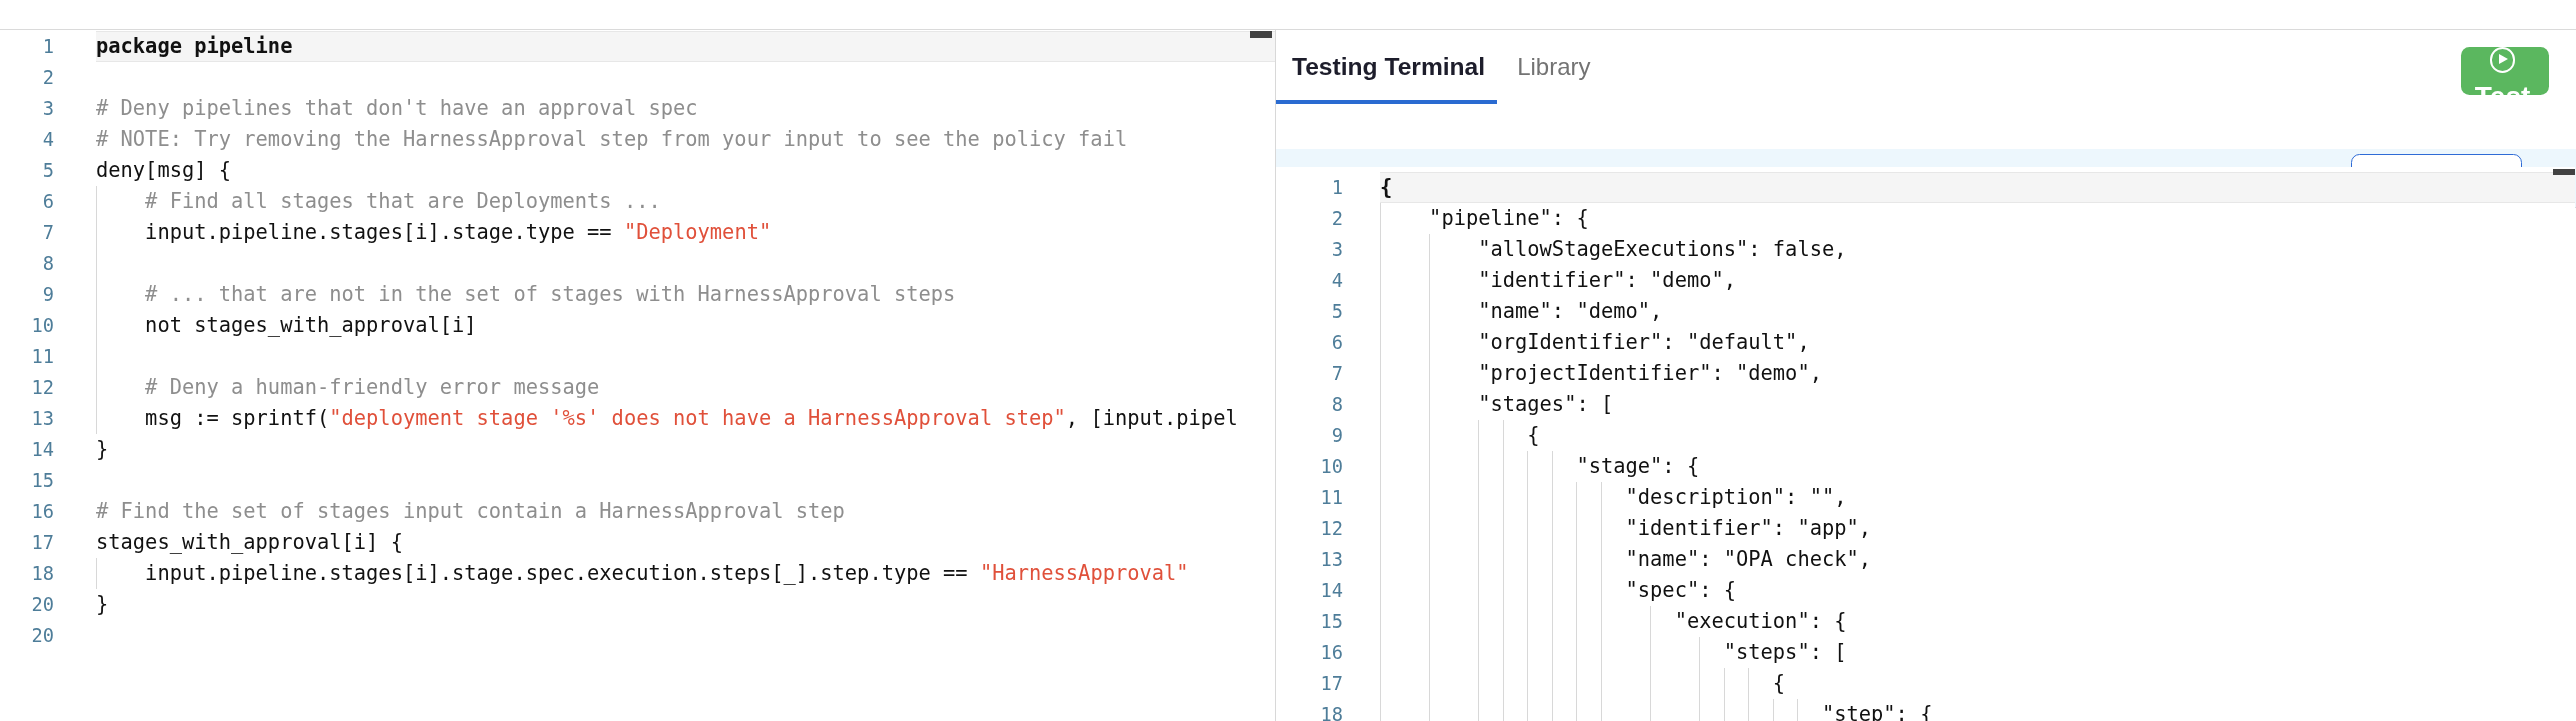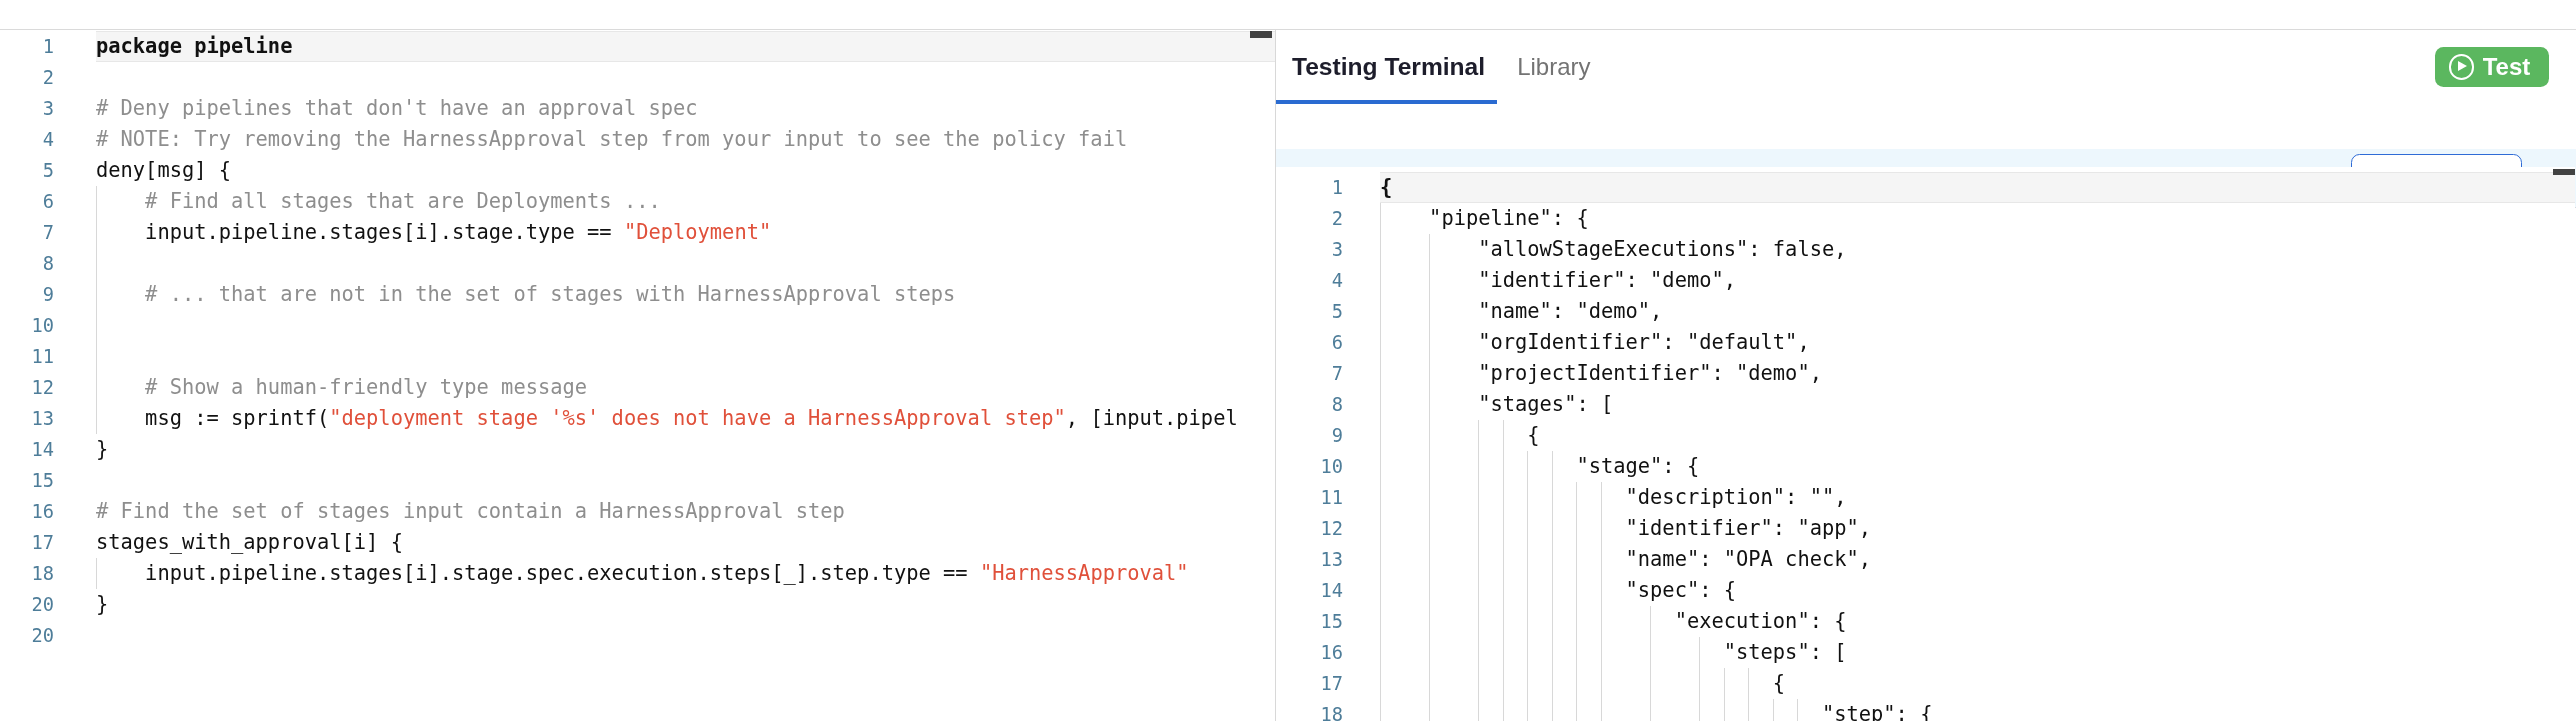--- a/index.html
+++ b/index.html
@@ -30,24 +30,24 @@
 
   
   .right-panel{position:absolute;top:30px;left:1275px;width:1301px;height:692px;
                border-left:1.7px solid #d8d8d8;background:#fff;}
   .tabs-row{position:relative;height:74px;display:flex;align-items:center;padding-left:16px;}
   .tab{font-size:24px;color:#737373;cursor:pointer;}
   .tab.active{font-weight:700;font-size:24.6px;color:#1d1d2b;}
   .tab + .tab{margin-left:32px;}
   .tab-underline{position:absolute;left:0;bottom:0;width:221px;height:4.2px;background:#2a6bd1;}
 
-  .test-btn{position:absolute;top:17px;right:27px;height:40px;padding:0 18.7px 0 13.6px;
+  .test-btn{position:absolute;top:17px;right:27px;height:48px;padding:0 18.7px 0 13.6px;
             background:#5bb75f;border:none;border-radius:8.5px;color:#fff;font-weight:700;
-            font-size:24px;font-family:"Liberation Sans", sans-serif;display:flex;
-            align-items:center;gap:8.5px;cursor:pointer;}
+            font-size:28px;font-family:"Liberation Sans", sans-serif;display:flex;
+            align-items:center;gap:8.5px;cursor:pointer;flex-direction:column;}
   .play-icon{position:relative;width:25.5px;height:25.5px;border:2.5px solid #fff;border-radius:50%;
              flex:0 0 auto;}
   .play-icon::after{content:"";position:absolute;left:7.6px;top:5.1px;border-left:9.3px solid #fff;
              border-top:5.1px solid transparent;border-bottom:5.1px solid transparent;}
 
   .input-band{position:absolute;top:77px;left:0;width:100%;height:59px;background:#edf7fd;
               border-bottom:1.7px solid #d6dbe0;display:flex;align-items:center;margin-top:42px;}
   .input-title{font-size:22px;font-weight:500;color:#22222a;margin-left:30px;}
   .code-toggle{position:absolute;right:245px;font-size:24.6px;font-weight:700;color:#9aa0a8;
                letter-spacing:-1.7px;cursor:pointer;font-family:"DejaVu Sans Mono", monospace;}
@@ -98,29 +98,29 @@
       <div class="row">
         <div class="ln">8</div>
         <div class="lc"><span class="guides" style="width: calc(0ch + 0.8px); background-image: repeating-linear-gradient(to right, rgb(216, 216, 216) 0px, rgb(216, 216, 216) 0.8px, transparent 0.8px, transparent 4ch);"></span></div>
       </div>
       <div class="row">
         <div class="ln">9</div>
         <div class="lc"><span class="guides" style="width: calc(0ch + 0.8px); background-image: repeating-linear-gradient(to right, rgb(216, 216, 216) 0px, rgb(216, 216, 216) 0.8px, transparent 0.8px, transparent 4ch);"></span><span class="tk-c">    # ... that are not in the set of stages with HarnessApproval steps</span></div>
       </div>
       <div class="row">
         <div class="ln">10</div>
-        <div class="lc"><span class="guides" style="width: calc(0ch + 0.8px); background-image: repeating-linear-gradient(to right, rgb(216, 216, 216) 0px, rgb(216, 216, 216) 0.8px, transparent 0.8px, transparent 4ch);"></span></div>
+        <div class="lc"><span class="guides" style="width: calc(0ch + 0.8px); background-image: repeating-linear-gradient(to right, rgb(216, 216, 216) 0px, rgb(216, 216, 216) 0.8px, transparent 0.8px, transparent 4ch);"></span><span class="tk-k">    not stages_with_approval[i]</span></div>
       </div>
       <div class="row">
         <div class="ln">11</div>
         <div class="lc"><span class="guides" style="width: calc(0ch + 0.8px); background-image: repeating-linear-gradient(to right, rgb(216, 216, 216) 0px, rgb(216, 216, 216) 0.8px, transparent 0.8px, transparent 4ch);"></span></div>
       </div>
       <div class="row">
         <div class="ln">12</div>
-        <div class="lc"><span class="guides" style="width: calc(0ch + 0.8px); background-image: repeating-linear-gradient(to right, rgb(216, 216, 216) 0px, rgb(216, 216, 216) 0.8px, transparent 0.8px, transparent 4ch);"></span><span class="tk-c">    # Show a human-friendly type message</span></div>
+        <div class="lc"><span class="guides" style="width: calc(0ch + 0.8px); background-image: repeating-linear-gradient(to right, rgb(216, 216, 216) 0px, rgb(216, 216, 216) 0.8px, transparent 0.8px, transparent 4ch);"></span><span class="tk-c">    # Deny a human-friendly error message</span></div>
       </div>
       <div class="row">
         <div class="ln">13</div>
         <div class="lc"><span class="guides" style="width: calc(0ch + 0.8px); background-image: repeating-linear-gradient(to right, rgb(216, 216, 216) 0px, rgb(216, 216, 216) 0.8px, transparent 0.8px, transparent 4ch);"></span><span class="tk-k">    msg := sprintf(</span><span class="tk-s">"deployment stage '%s' does not have a HarnessApproval step"</span><span class="tk-k">, [input.pipel</span></div>
       </div>
       <div class="row">
         <div class="ln">14</div>
         <div class="lc"><span class="tk-k">}</span></div>
       </div>
       <div class="row">

